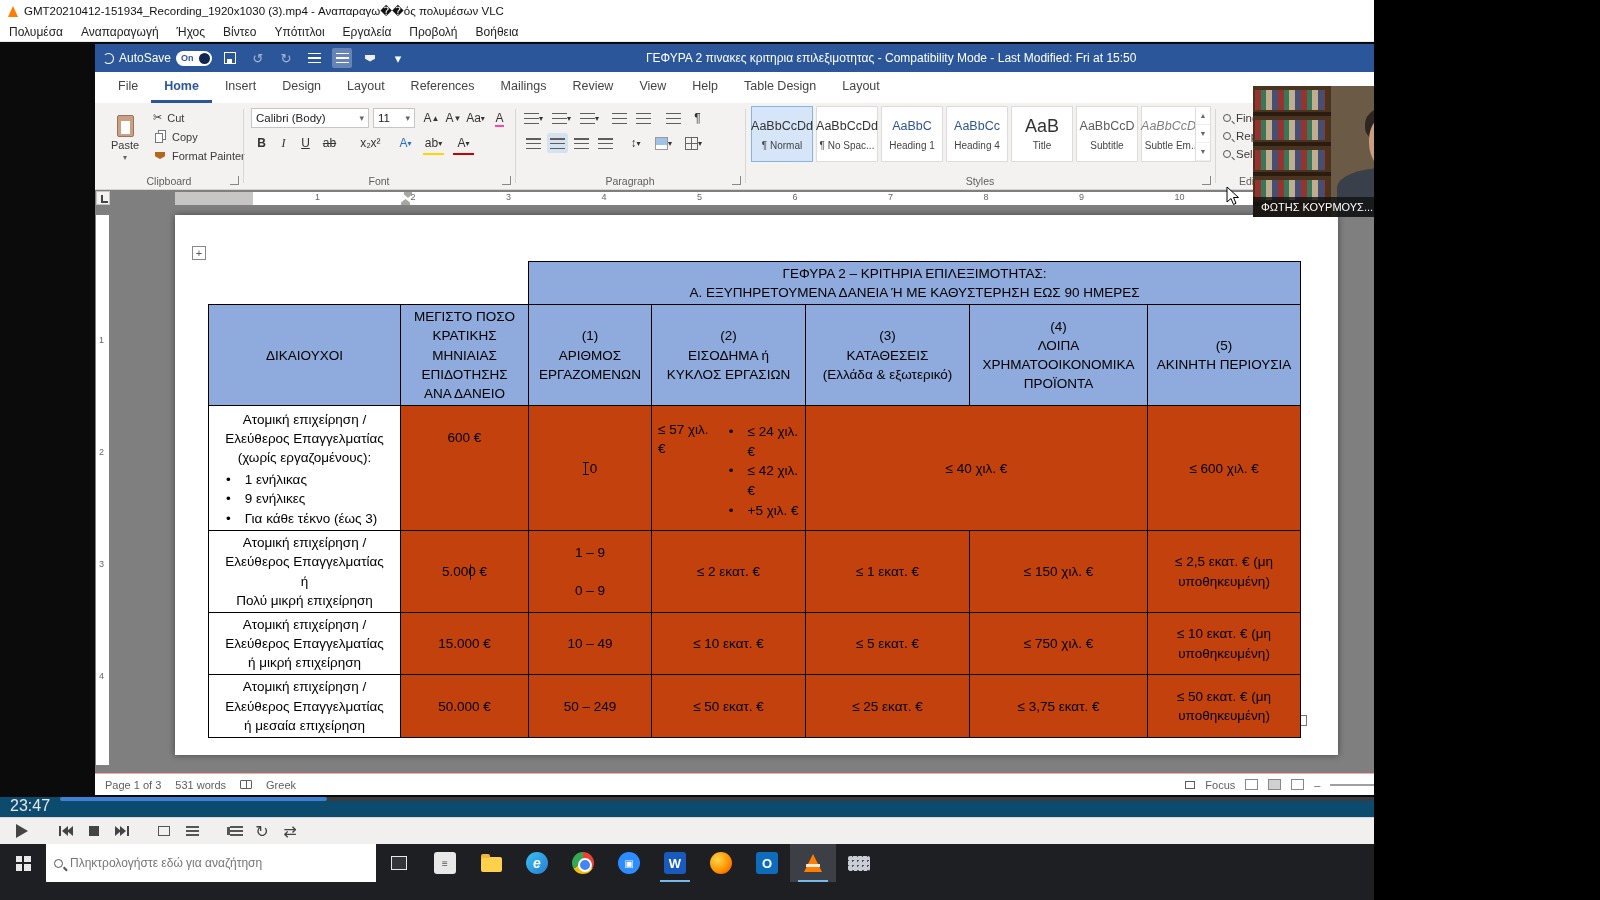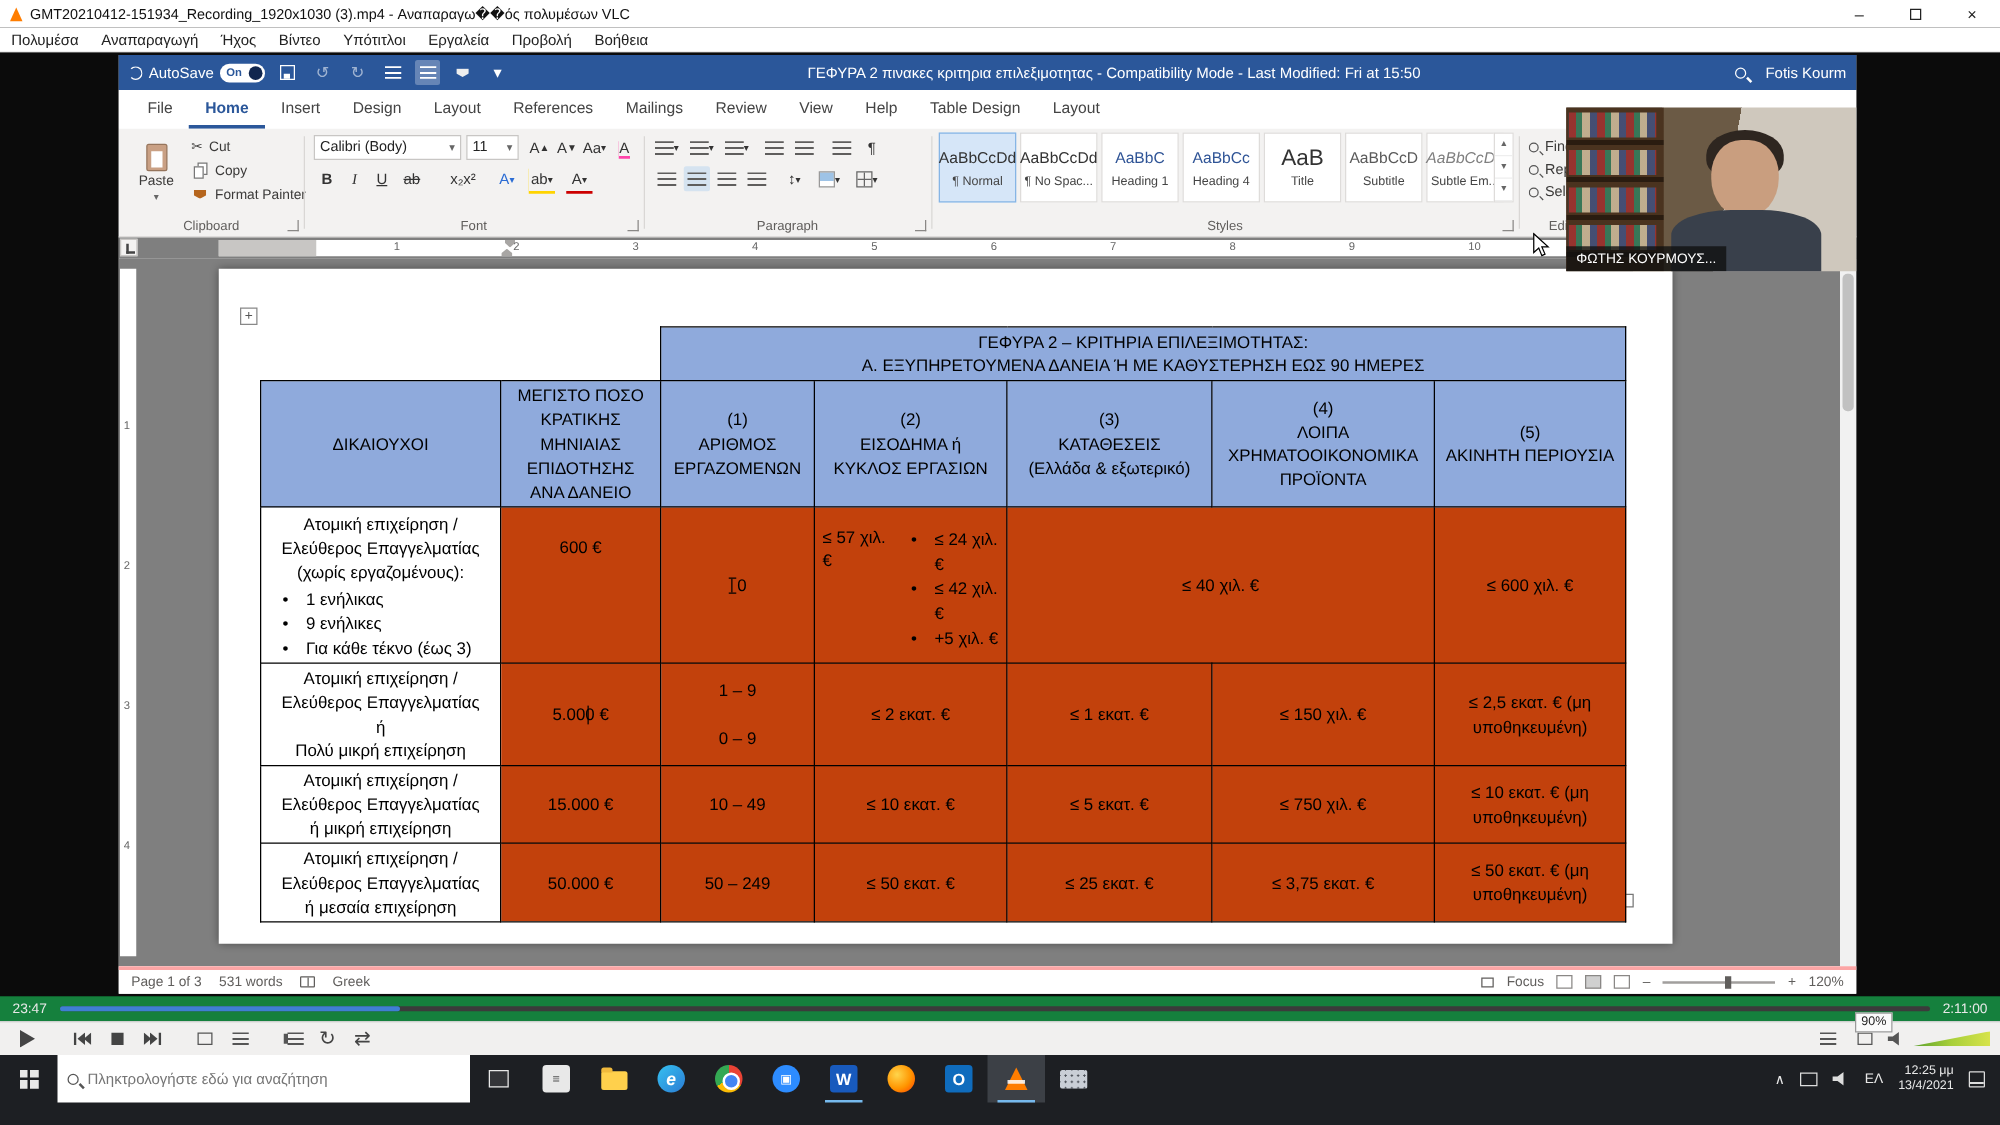--- a/index.html
+++ b/index.html
@@ -1,17 +1,17 @@
 <!DOCTYPE html>
 <html><head>
 <meta charset="utf-8">
 <style>
   * { margin:0; padding:0; box-sizing:border-box; }
   body { font-family:"Liberation Sans","DejaVu Sans",sans-serif; background:#000; }
-  .screen { position:relative; width:1600px; height:900px; overflow:hidden; background:#000; }
+  .screen { position:relative; width:1374px; height:900px; overflow:hidden; background:#000; }
 
   
   .vlc-titlebar { position:absolute; top:0; left:0; width:1600px; height:22px; background:#fff; display:flex; align-items:center; font-size:11.5px; color:#111; }
   .vlc-cone-sm { width:0; height:0; border-left:5px solid transparent; border-right:5px solid transparent; border-bottom:11px solid #ff7d00; margin:0 6px 0 8px; position:relative; }
   .vlc-title-text { white-space:nowrap; overflow:hidden; }
   .win-btns { margin-left:auto; display:flex; height:22px; }
   .wbtn { width:45px; height:22px; display:flex; align-items:center; justify-content:center; font-size:13px; color:#222; }
   .max-glyph { width:9px; height:9px; border:1px solid #222; display:inline-block; }
   .vlc-menubar { position:absolute; top:22px; left:0; width:1600px; height:20px; background:#fff; display:flex; align-items:center; font-size:12px; color:#222; border-bottom:1px solid #e8e8e8; }
   .menu-item { padding:0 9px; height:20px; display:flex; align-items:center; }
@@ -105,42 +105,42 @@
   .pre { white-space:pre-line; }
   ul.blts { list-style:none; margin-top:2px; }
   ul.blts li { display:flex; text-align:left; line-height:1.45; padding-left:12px; }
   ul.blts li:before { content:"•"; margin-right:14px; }
   .cell-col { display:flex; flex-direction:row; height:100%; justify-content:space-between; text-align:left; padding:6px 0 2px 6px; }
   .ibeam { display:inline-block; width:6px; height:13px; margin-right:1px; vertical-align:-2px; border-top:1px solid #000; border-bottom:1px solid #000; background:linear-gradient(#000,#000) center/1px 100% no-repeat; }
   .caret { position:absolute; left:calc(50% + 5px); top:50%; transform:translateY(-50%); width:1px; height:15px; background:#000; }
   .pos-rel { position:relative; }
 
   
-  .w-status { position:absolute; bottom:0; left:0; right:0; height:22px; background:#fff; border-top:3px solid #fca5a5; display:flex; align-items:center; font-size:11px; color:#605e5c; padding:0 10px; gap:14px; }
+  .w-status { position:absolute; bottom:0; left:0; right:0; height:22px; background:#fff; border-top:1px solid #fca5a5; display:flex; align-items:center; font-size:11px; color:#605e5c; padding:0 10px; gap:14px; }
   .st-right { margin-left:auto; display:flex; align-items:center; gap:10px; }
   .book-ic { width:12px; height:9px; border:1px solid #605e5c; border-radius:1px; background:linear-gradient(#605e5c,#605e5c) center/1px 100% no-repeat; }
   .focus-ic { width:10px; height:8px; border:1px solid #605e5c; }
   .view-ic { width:13px; height:11px; border:1px solid #8a8886; background:#fff; }
   .view-ic.active { background:#d0d0d0; }
   .zoom-track { width:90px; height:2px; background:#a19f9d; position:relative; }
   .zoom-thumb { position:absolute; left:55%; top:-4px; width:5px; height:10px; background:#605e5c; }
 
   
   .webcam { position:absolute; left:1253px; top:44px; width:232px; height:131px; z-index:30; overflow:hidden; background:linear-gradient(100deg,#3c2a1c 0 30%,#6b5a45 30% 55%,#cfc8bd 55% 100%); }
   .shelf { position:absolute; left:0; top:0; width:78px; height:100%; background:repeating-linear-gradient(to bottom,#4a331f 0 26px,#2a1c10 26px 30px); }
   .books { position:absolute; left:2px; width:70px; height:20px; background:repeating-linear-gradient(90deg,#a33 0 6px,#386 6px 11px,#dca 11px 17px,#458 17px 23px); opacity:.8; }
   .person-hair { position:absolute; left:112px; top:18px; width:62px; height:40px; background:#2e2620; border-radius:50% 50% 40% 40%; }
   .person-head { position:absolute; left:116px; top:26px; width:54px; height:62px; background:#c99e7f; border-radius:46% 46% 52% 52%; }
   .person-body { position:absolute; left:84px; top:82px; width:120px; height:50px; background:#39404b; border-radius:40% 40% 0 0; }
   .wc-caption { position:absolute; left:0; bottom:0; height:20px; background:rgba(15,15,15,.78); color:#fff; font-size:11px; display:flex; align-items:center; padding:0 8px; white-space:nowrap; }
 
   .mouse-cursor { position:absolute; left:1226px; top:144px; z-index:40; }
 
   
-  .vlc-seek { position:absolute; top:797px; left:0; width:1600px; height:20px; background:#15803d; display:flex; align-items:center; color:#e8e8e8; font-size:11px; padding:0 10px; gap:10px; }
+  .vlc-seek { position:absolute; top:797px; left:0; width:1600px; height:20px; background:#0c4a6e; display:flex; color:#e8e8e8; font-size:16px; padding:0 10px; gap:10px; }
   .seek-track { flex:1; height:4px; background:#3b3b3b; border-radius:2px; position:relative; }
   .seek-fill { position:absolute; left:0; top:0; bottom:0; width:18.2%; background:#3f7fd4; border-radius:2px; }
   .vlc-controls { position:absolute; top:817px; left:0; width:1600px; height:27px; background:#f1f0ef; border-top:1px solid #d7d7d7; display:flex; align-items:center; padding:0 8px; gap:4px; color:#444; }
   .cbtn { width:24px; height:22px; display:flex; align-items:center; justify-content:center; border-radius:2px; }
   .cbtn.big { width:28px; }
   .cgap { width:10px; }
   .fs-ic { width:12px; height:10px; border:1px solid #555; }
   .eq-ic { width:13px; height:10px; background:repeating-linear-gradient(to bottom,#555 0 1.5px,transparent 1.5px 4.2px); }
   .pl-ic { width:13px; height:10px; background:repeating-linear-gradient(to bottom,#555 0 1.5px,transparent 1.5px 4.2px); box-shadow:-4px 0 0 -1px #555; margin-left:4px; }
   .ctrl-right { margin-left:auto; display:flex; align-items:center; gap:6px; }

